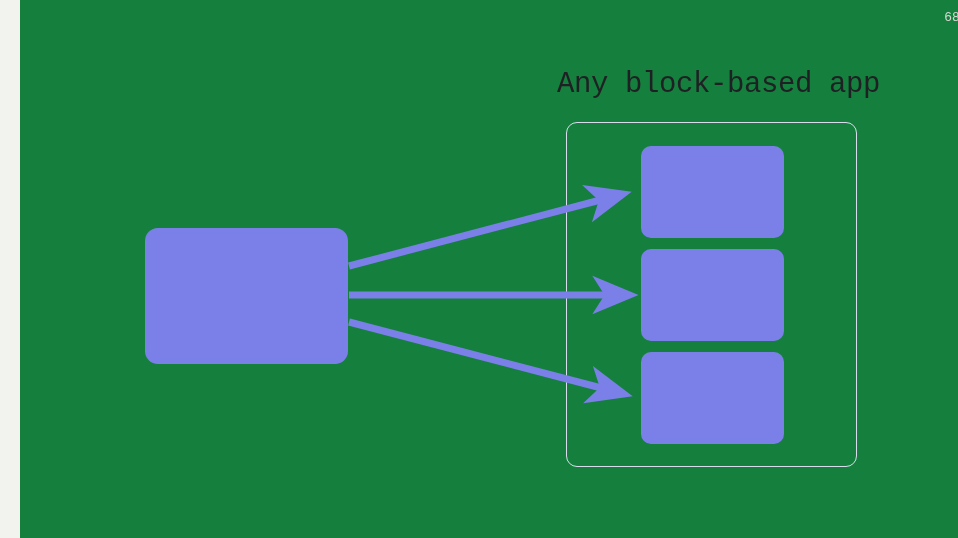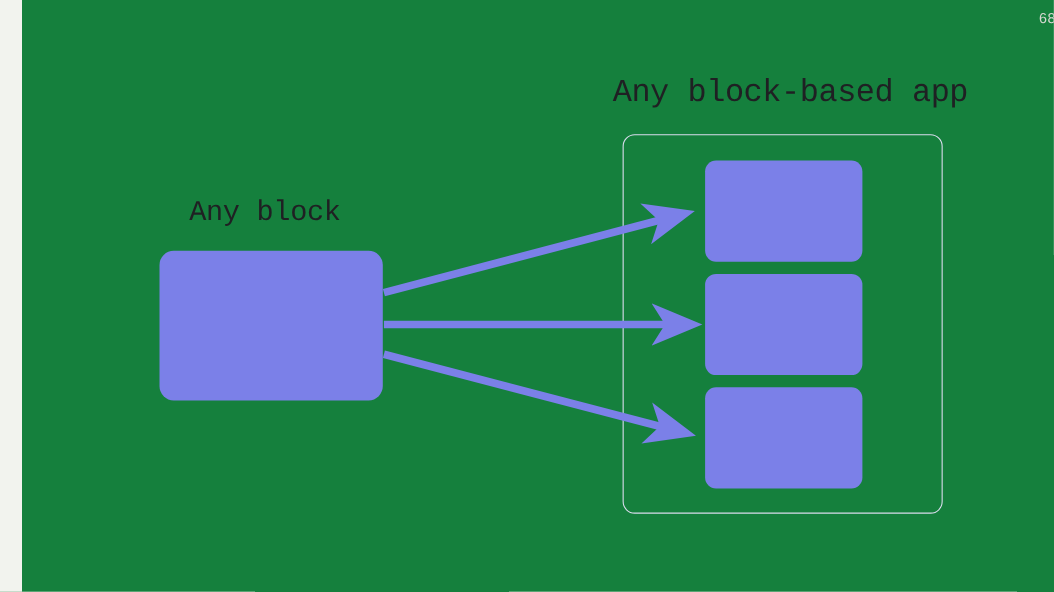--- a/index.html
+++ b/index.html
@@ -102,21 +102,20 @@
     pointer-events: none;
   }
 </style>
 </head>
 <body>
 
 <div id="slide">
 
   <div id="page-number">68</div>
 
-  <div class="heading" id="block-title">Any block</div>
 
   <div class="heading" id="app-title">Any block-based app</div>
 
   <div id="source-block"></div>
 
   <div id="app-container"></div>
 
   <div class="app-block" id="app-block-1"></div>
   <div class="app-block" id="app-block-2"></div>
   <div class="app-block" id="app-block-3"></div>

